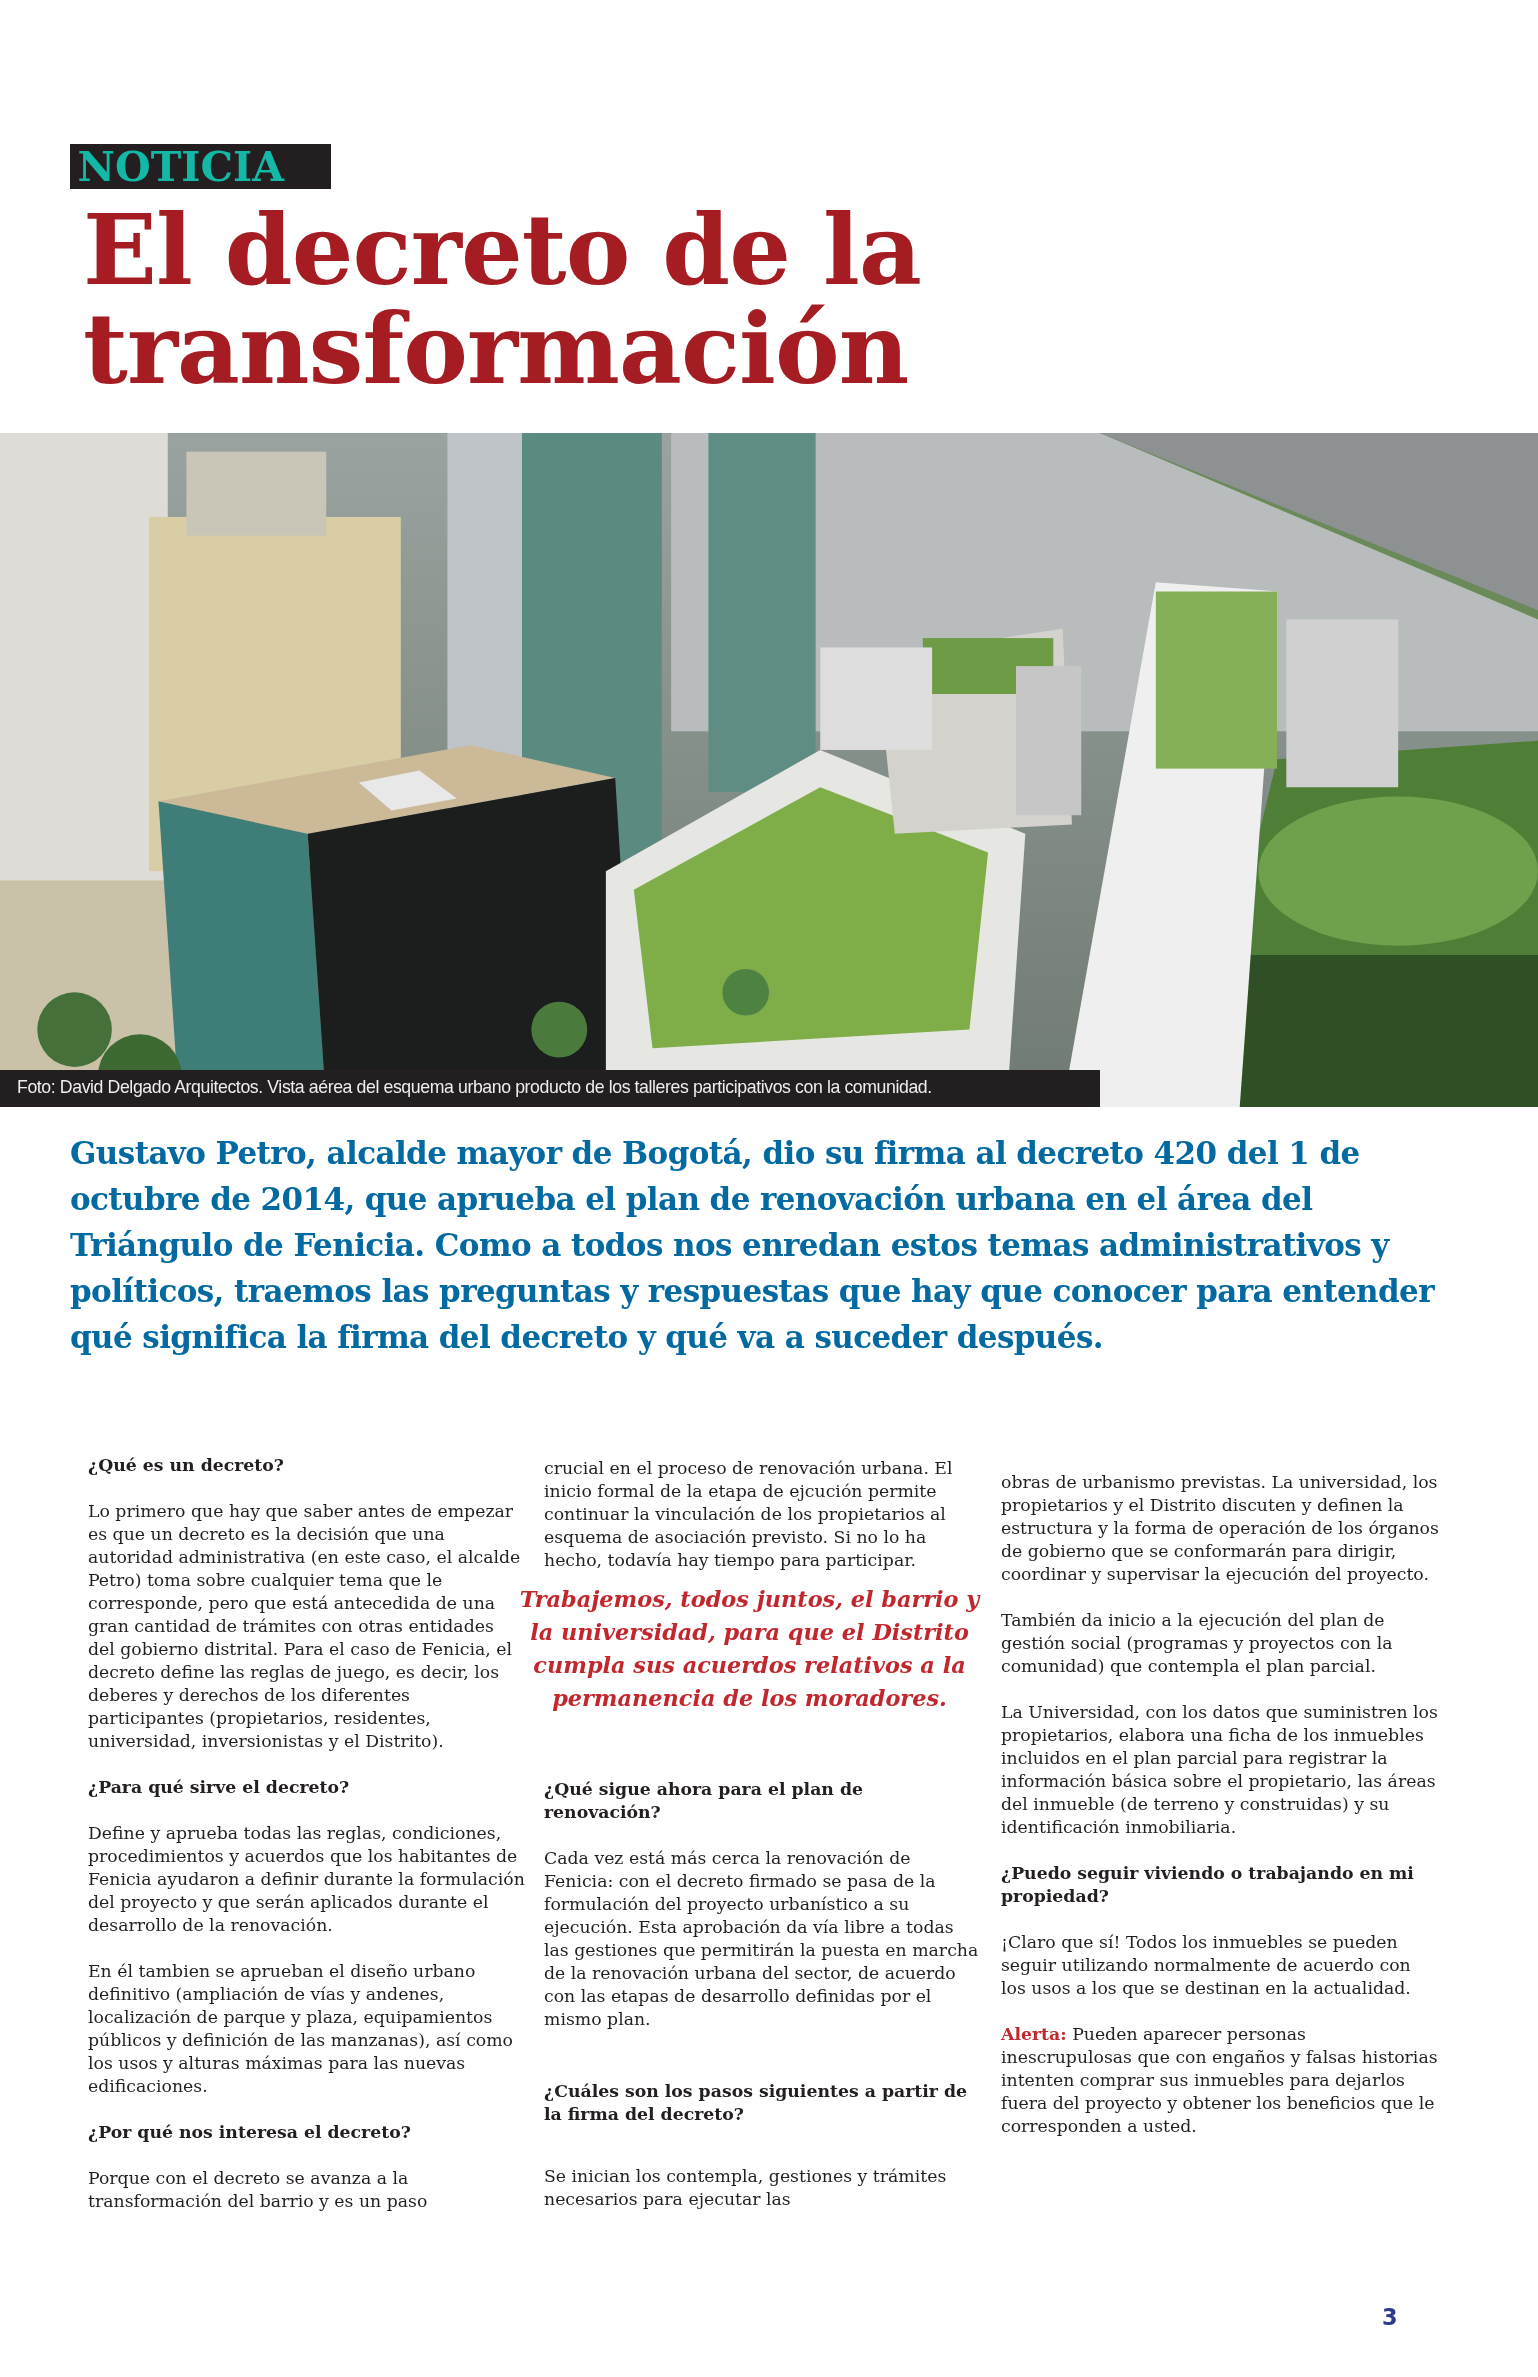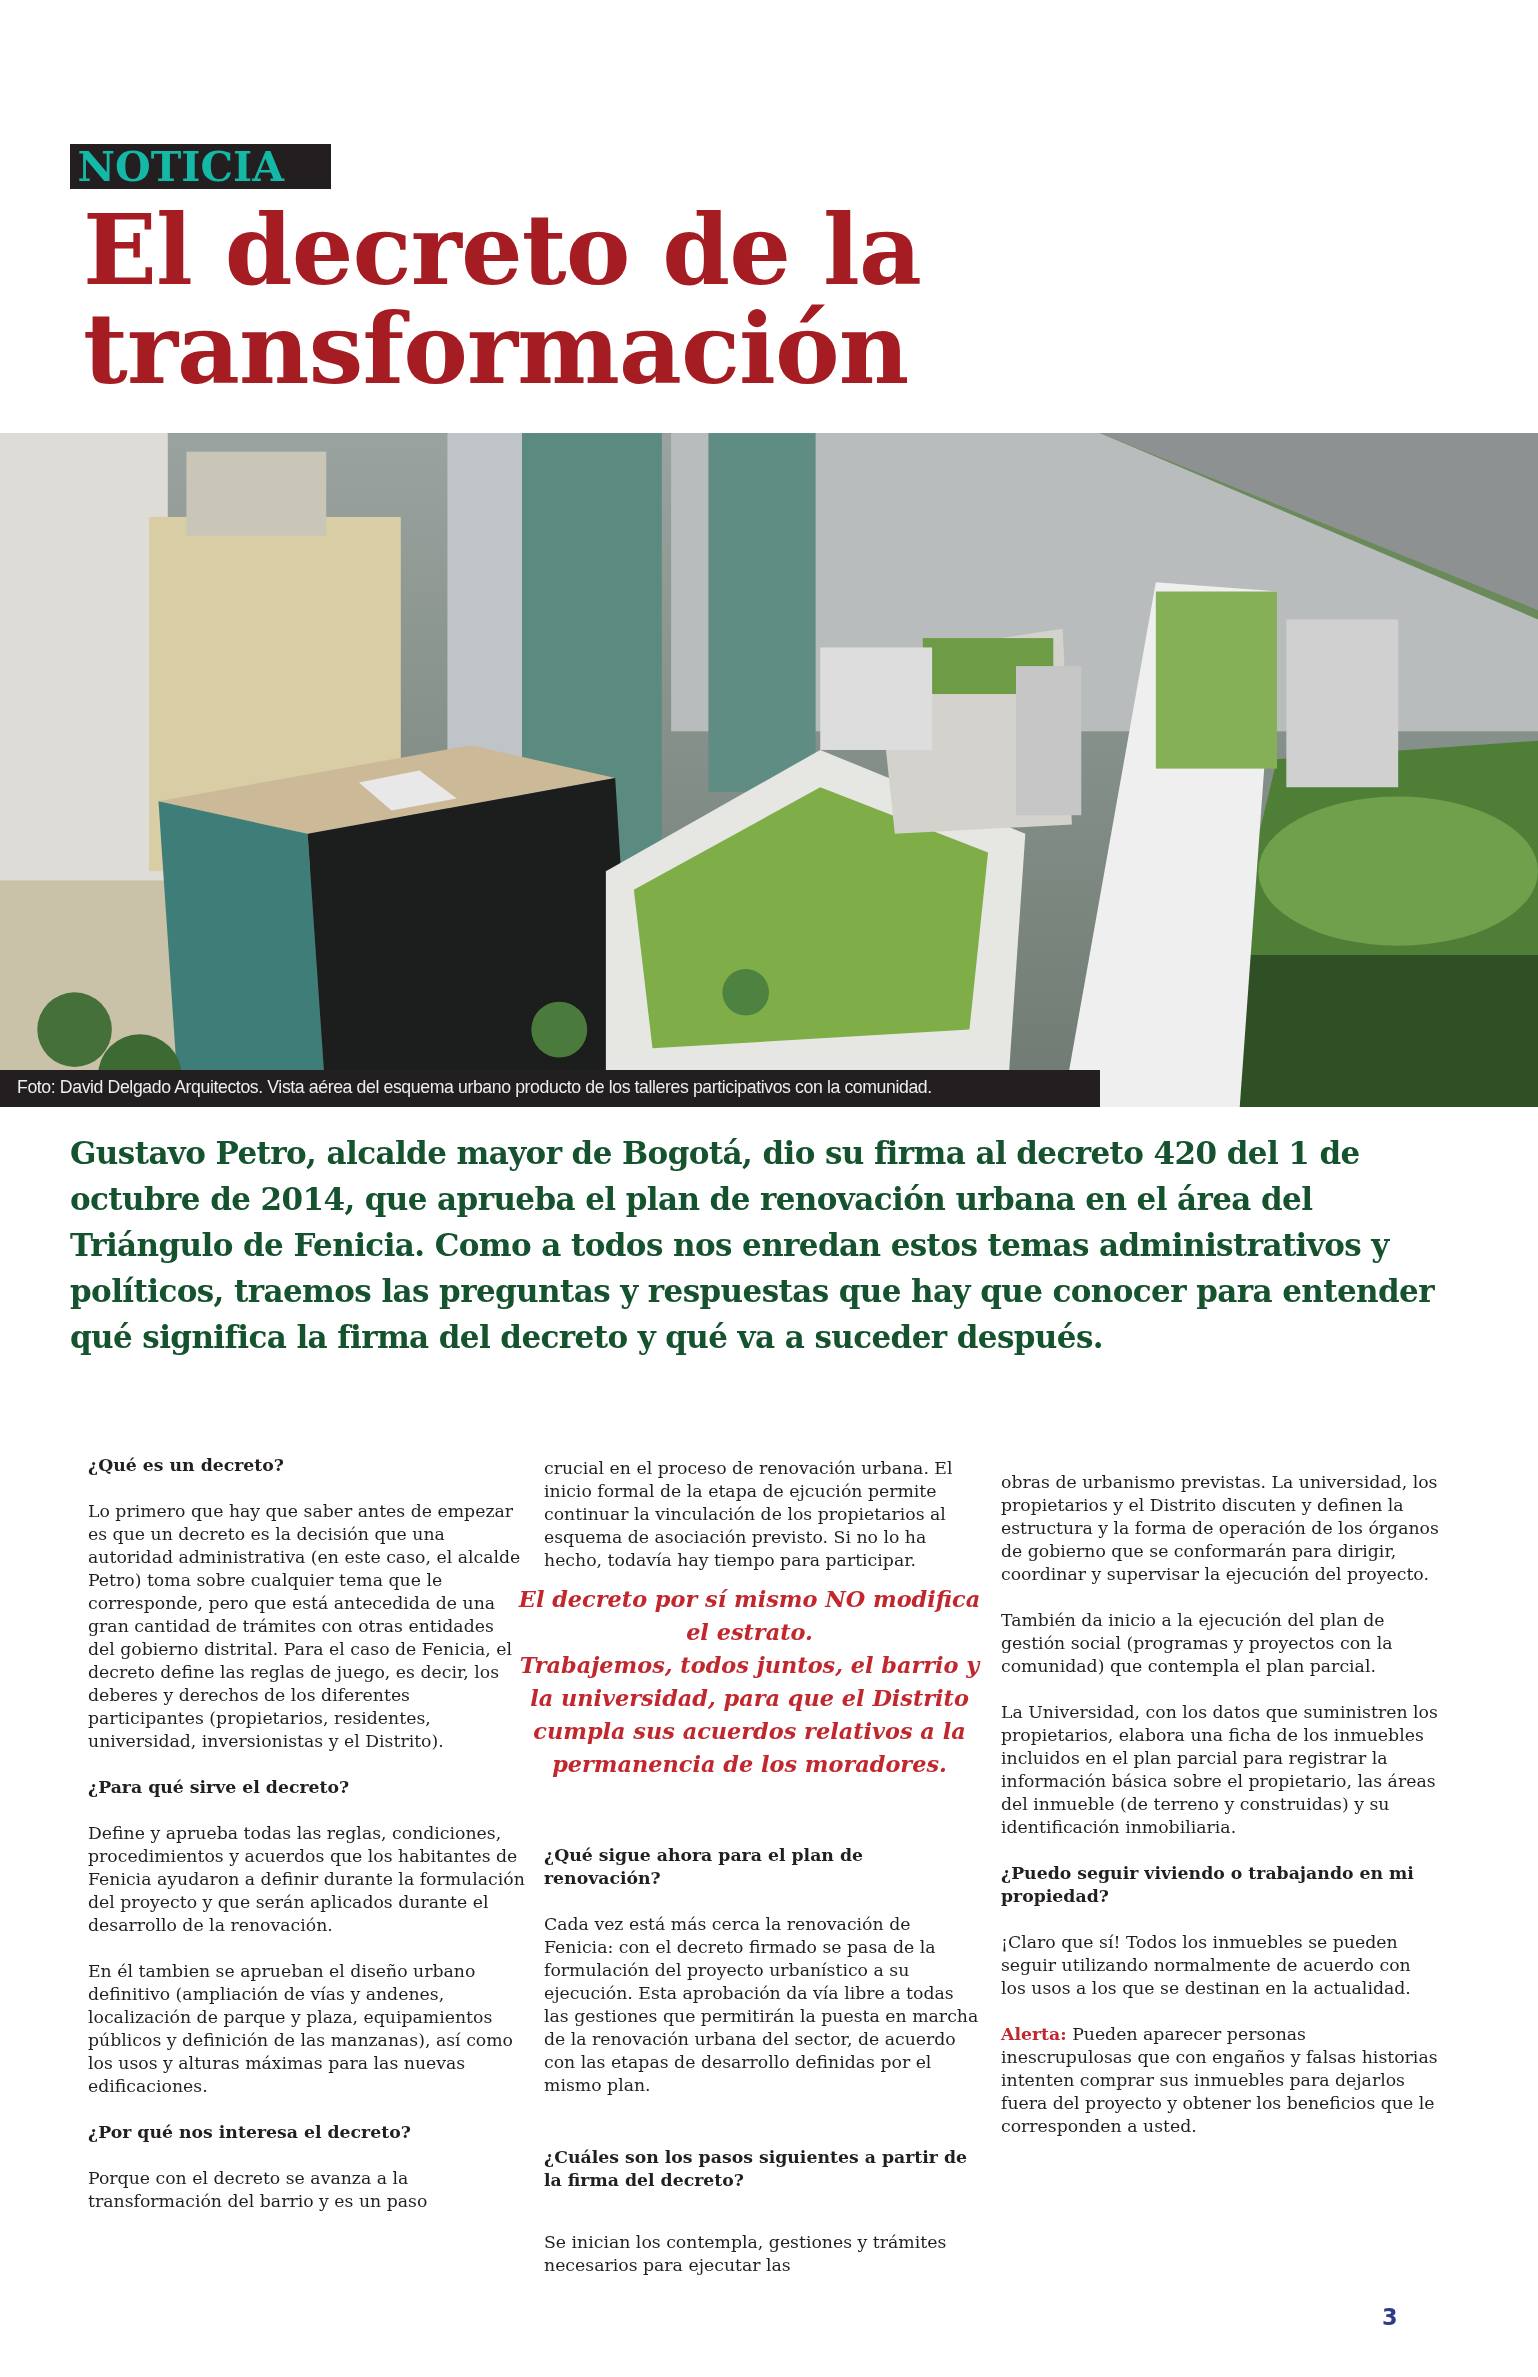--- a/index.html
+++ b/index.html
@@ -8,21 +8,21 @@
   .kicker { position:absolute; left:70px; top:144px; height:45px; width:261px; background:#231f20; color:#14b8a6;
             font-family:"DejaVu Serif", serif; font-weight:bold; font-size:41px; line-height:47px; padding-left:7.5px; letter-spacing:0px; box-sizing:border-box; }
   .headline { position:absolute; left:67px; top:185px; width:1119px; margin:16px; color:#a51c22;
               font-family:"DejaVu Serif", serif; font-weight:bold; font-size:97px; line-height:99px; letter-spacing:-0.9px; }
 
   .photo { position:absolute; left:0; top:433px; width:1538px; height:674px; overflow:hidden; background:#4c1d95; }
   .photo svg { display:block; }
   .caption { position:absolute; left:0; bottom:0; width:1100px; height:37px; background:#231f20; color:#eeeeee;
              font-family:"Liberation Sans", sans-serif; font-size:17.7px; line-height:35px; padding-left:17px; box-sizing:border-box; letter-spacing:-0.4px; white-space:nowrap; }
 
-  .lead { position:absolute; left:70px; top:1130px; width:1380px; margin:0; color:#14532d;
+  .lead { position:absolute; left:70px; top:1130px; width:1380px; margin:0; color:#0369a1;
           font-family:"DejaVu Serif", serif; font-weight:bold; font-size:31px; line-height:46px; letter-spacing:-0.6px; }
 
   .col { position:absolute; top:1454px; width:438px; font-family:"DejaVu Serif", serif; font-size:17.3px; line-height:23px; color:#231f20; }
   .col1 { left:88px; }
   .col2 { left:544px; top:1457px; }
   .col3 { left:1001px; top:1471px; }
   .col h3 { font-size:17.3px; line-height:23px; margin:0 0 23px 0; font-weight:bold; }
   .col p { margin:0 0 23px 0; }
   .pull { margin:0 0 0 -37px; width:485px; text-align:center; color:#c1272d; font-weight:bold; font-style:italic;
           font-size:22.4px; line-height:33px; }
@@ -98,21 +98,20 @@
   <h3>¿Para qué sirve el decreto?</h3>
   <p>Define y aprueba todas las reglas, condiciones, procedimientos y acuerdos que los habitantes de Fenicia ayudaron a definir durante la formulación del proyecto y que serán aplicados durante el desarrollo de la renovación.</p>
   <p>En él tambien se aprueban el diseño urbano definitivo (ampliación de vías y andenes, localización de parque y plaza, equipamientos públicos y definición de las manzanas), así como los usos y alturas máximas para las nuevas edificaciones.</p>
   <h3>¿Por qué nos interesa el decreto?</h3>
   <p>Porque con el decreto se avanza a la transformación del barrio y es un paso</p>
 </div>
 
 <div class="col col2">
   <p style="margin-bottom:11.2px;">crucial en el proceso de renovación urbana. El inicio formal de la etapa de ejcución permite continuar la vinculación de los propietarios al esquema de asociación previsto. Si no lo ha hecho, todavía hay tiempo para participar.</p>
   <div class="pull">
-    <div>El decreto por sí mismo NO modifica el estrato.</div>
     <div>Trabajemos, todos juntos, el barrio y la universidad, para que el Distrito cumpla sus acuerdos relativos a la permanencia de los moradores.</div>
   </div>
   <div style="height:63px;"></div>
   <h3>¿Qué sigue ahora para el plan de renovación?</h3>
   <p>Cada vez está más cerca la renovación de Fenicia: con el decreto firmado se pasa de la formulación del proyecto urbanístico a su ejecución. Esta aprobación da vía libre a todas las gestiones que permitirán la puesta en marcha de la renovación urbana del sector, de acuerdo con las etapas de desarrollo definidas por el mismo plan.</p>
   <div style="height:26px;"></div>
   <h3 style="margin-bottom:39px;">¿Cuáles son los pasos siguientes a partir de la firma del decreto?</h3>
   <p>Se inician los contempla, gestiones y trámites necesarios para ejecutar las</p>
 </div>
 

